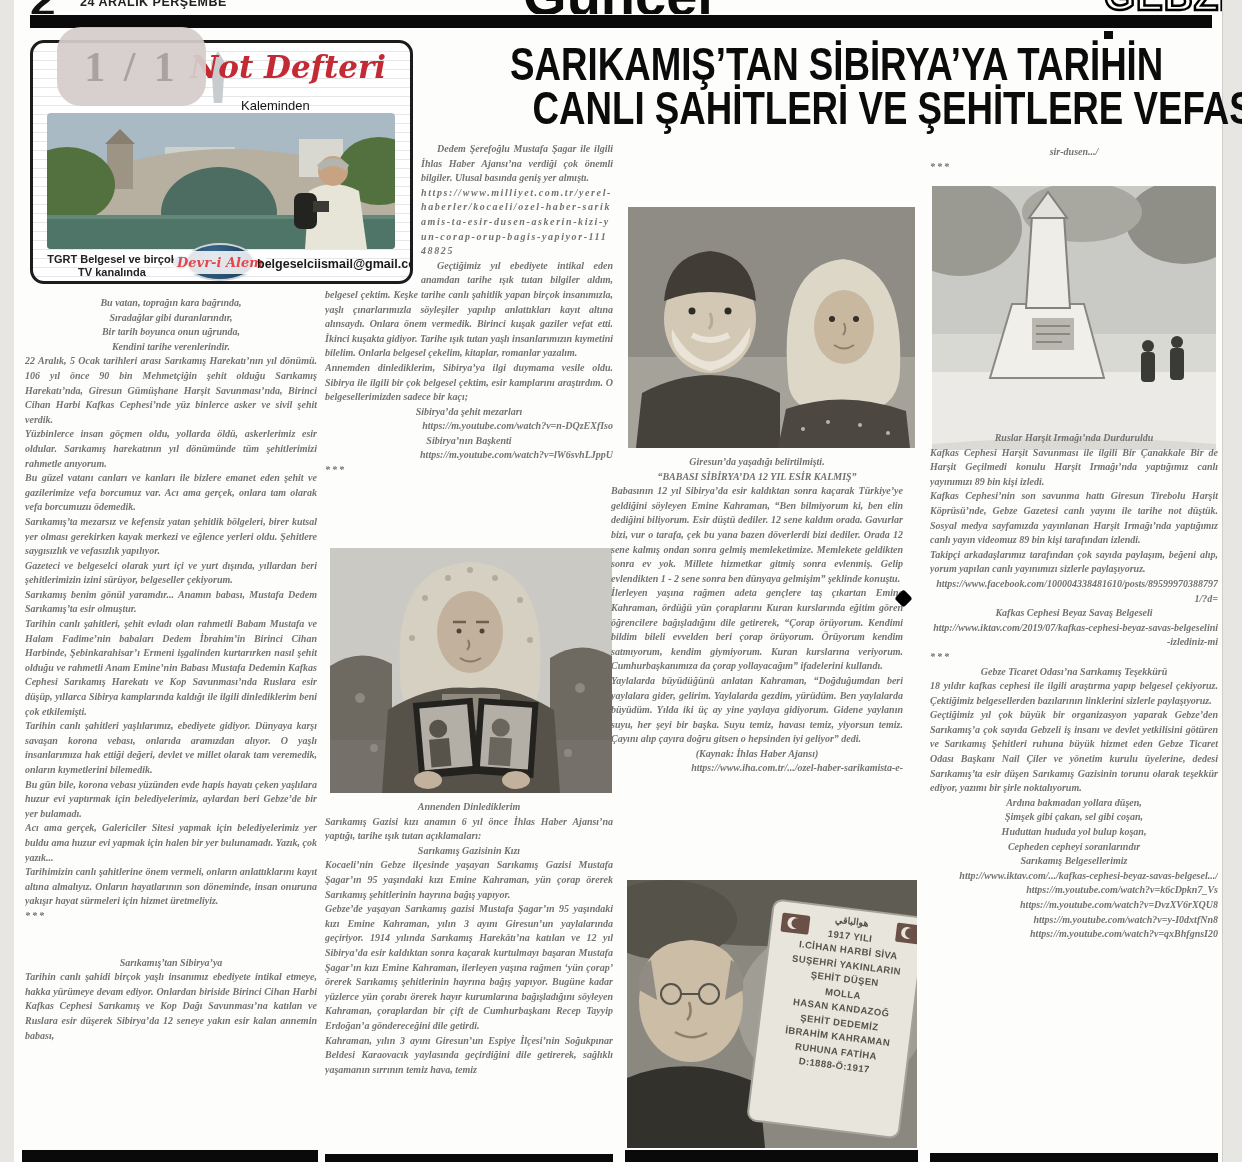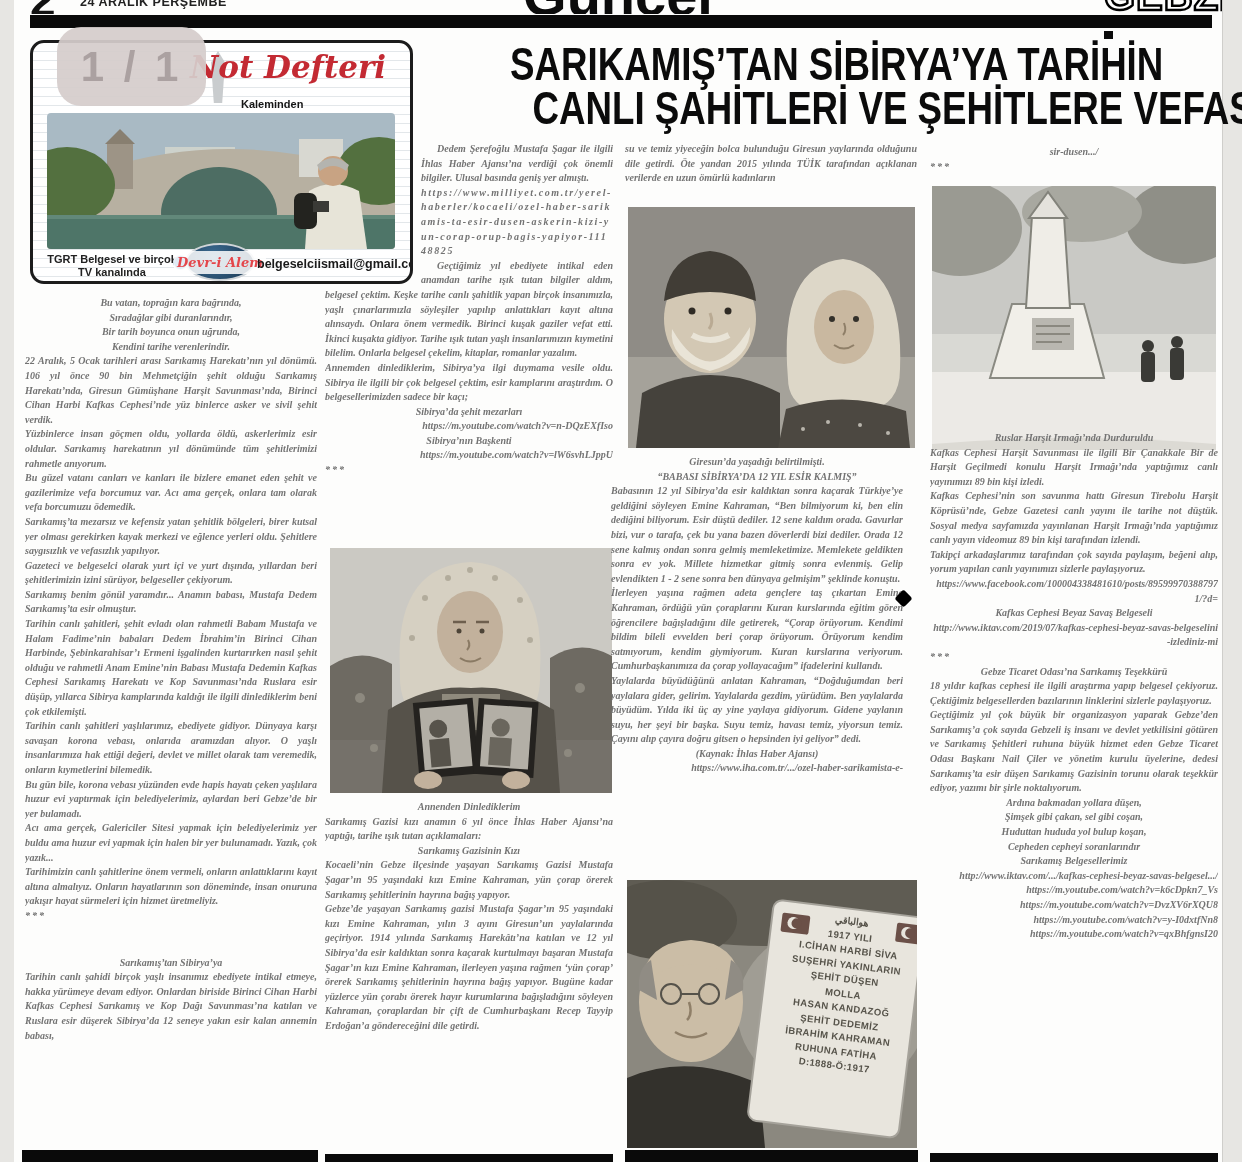--- a/index.html
+++ b/index.html
@@ -12,26 +12,26 @@
   .hdate{position:absolute;left:66px;top:-5px;font-family:"Liberation Sans",sans-serif;font-weight:700;font-size:12.5px;letter-spacing:.5px;color:#222;}
   .section{position:absolute;left:0;width:1208px;top:-37px;text-align:center;font-family:"Liberation Sans",sans-serif;font-weight:800;font-size:56px;color:#0b0b0b;}
   .masthead{position:absolute;left:1090px;top:-26px;font-family:"Liberation Sans",sans-serif;font-weight:800;font-size:40px;letter-spacing:1px;color:#fff;-webkit-text-stroke:2.5px #000;}
   .rule{position:absolute;left:30px;top:15px;width:1182px;height:13px;background:#0a0a0a;}
   .sq{position:absolute;left:1104px;top:31px;width:9px;height:8px;background:#0a0a0a;}
   
   .headline{position:absolute;left:418px;top:42px;width:798px;text-align:center;color:#0b0b0b;}
   .hl{font-family:"Liberation Sans",sans-serif;font-weight:800;font-size:47px;line-height:44px;white-space:nowrap;display:inline-block;transform:scaleX(.78);transform-origin:center;}
   
   .badge{position:absolute;left:57px;top:27px;width:149px;height:79px;border-radius:24px;background:rgba(213,204,203,.93);z-index:30;display:flex;align-items:center;justify-content:center;}
-  .badge span{font-family:Liberation Sans, sans-serif;font-weight:600;font-size:42px;color:#aba1a1;letter-spacing:4px;}
+  .badge span{font-family:Liberation Serif, serif;font-weight:600;font-size:42px;color:#aba1a1;letter-spacing:4px;}
   
   .card{position:absolute;left:30px;top:40px;width:377px;height:238px;background:
         repeating-linear-gradient(#ffffff 0 8px,#e3e7ea 8px 9px);border:3px solid #1c1c1c;border-radius:14px;overflow:hidden;}
   .card-title{position:absolute;left:140px;top:6px;width:230px;text-align:center;font-family:"DejaVu Serif",serif;font-style:italic;font-weight:700;font-size:31px;color:#c32a33;}
-  .card-sub{position:absolute;left:208px;top:55px;font-family:"Liberation Sans",sans-serif;font-weight:700;font-size:11px;color:#151515;}
+  .card-sub{position:absolute;left:208px;top:55px;font-family:"Liberation Sans",sans-serif;font-weight:400;font-size:13px;color:#151515;}
   .tower{position:absolute;left:178px;top:8px;width:14px;height:52px;background:#c9ccce;clip-path:polygon(50% 0,100% 22%,80% 100%,20% 100%,0 22%);}
   .card-photo{position:absolute;left:14px;top:70px;width:348px;height:136px;overflow:hidden;border-radius:4px;}
   .tgrt{position:absolute;left:6px;top:210px;width:146px;text-align:center;font-family:"Liberation Sans",sans-serif;font-weight:700;font-size:11px;line-height:13px;color:#222;}
   .email{position:absolute;left:224px;top:214px;font-family:"Liberation Sans",sans-serif;font-weight:700;font-size:12.5px;color:#1a1a1a;}
   .devri{position:absolute;left:152px;top:200px;width:66px;height:34px;border-radius:50%;background:radial-gradient(circle at 40% 35%,#3d6d94,#15314a);border:2px solid #cfd4d8;display:flex;align-items:center;justify-content:center;}
   .devri span{font-family:"DejaVu Serif",serif;font-style:italic;font-weight:700;font-size:13px;color:#e4464b;background:rgba(255,255,255,.85);padding:4px 3px;border-radius:3px;white-space:nowrap;}
   .tgrt-dot{position:absolute;left:140px;top:212px;width:13px;height:13px;border-radius:50%;background:#3a7ab8;border:1px solid #dfe3e6;}
   
   .txt{position:absolute;font-size:10px;line-height:14.6px;font-style:italic;font-weight:700;color:#737373;overflow:hidden;}
   .p{margin:0;text-align:justify;}
@@ -191,28 +191,24 @@
     </svg>
   </div>
 
   <div class="txt" style="left:325px;top:800px;width:288px;height:350px;">
     <div>
         <div class="p b poem">Annenden Dinlediklerim</div>
         <div class="p">Sarıkamış Gazisi kızı anamın 6 yıl önce İhlas Haber Ajansı’na yaptığı, tarihe ışık tutan açıklamaları:</div>
         <div class="p b poem">Sarıkamış Gazisinin Kızı</div>
         <div class="p">Kocaeli’nin Gebze ilçesinde yaşayan Sarıkamış Gazisi Mustafa Şagar’ın 95 yaşındaki kızı Emine Kahraman, yün çorap örerek Sarıkamış şehitlerinin hayrına bağış yapıyor.</div>
         <div class="p">Gebze’de yaşayan Sarıkamış gazisi Mustafa Şagar’ın 95 yaşındaki kızı Emine Kahraman, yılın 3 ayını Giresun’un yaylalarında geçiriyor. 1914 yılında Sarıkamış Harekâtı’na katılan ve 12 yıl Sibirya’da esir kaldıktan sonra kaçarak kurtulmayı başaran Mustafa Şagar’ın kızı Emine Kahraman, ilerleyen yaşına rağmen ‘yün çorap’ örerek Sarıkamış şehitlerinin hayrına bağış yapıyor. Bugüne kadar yüzlerce yün çorabı örerek hayır kurumlarına bağışladığını söyleyen Kahraman, çoraplardan bir çift de Cumhurbaşkanı Recep Tayyip Erdoğan’a göndereceğini dile getirdi.</div>
-      </div>
-  </div>
-
-  <div class="txt" style="left:625px;top:142px;width:292px;height:60px;">
-    <div>
-        <div class="p">su ve temiz yiyeceğin bolca bulunduğu Giresun yaylarında olduğunu dile getirdi. Öte yandan 2015 yılında TÜİK tarafından açıklanan verilerde en uzun ömürlü kadınların</div>
-      </div>
-  </div>
+        <div class="p">Kahraman, yılın 3 ayını Giresun’un Espiye İlçesi’nin Soğukpınar Beldesi Karaovacık yaylasında geçirdiğini dile getirerek, sağlıklı yaşamanın sırrının temiz hava, temiz</div>
+      </div>
+  </div>
+
 
   <div class="photo" style="left:628px;top:207px;width:287px;height:241px;">
     <svg viewBox="0 0 287 241" width="287" height="241">
       <rect width="287" height="241" fill="#8f8c86"></rect>
       <rect y="150" width="287" height="91" fill="#a5a29a"></rect>
       <path d="M8 241 L14 186 Q82 150 152 186 L152 241 Z" fill="#45423c"></path>
       <ellipse cx="82" cy="112" rx="46" ry="54" fill="#d3c8b4"></ellipse>
       <path d="M44 122 Q82 188 122 120 Q124 152 82 164 Q40 152 44 122 Z" fill="#e9e4d7"></path>
       <path d="M36 94 Q40 48 82 44 Q124 48 128 94 Q82 76 36 94 Z" fill="#413d36"></path>
       <circle cx="64" cy="104" r="3.5" fill="#2f2b25"></circle>

